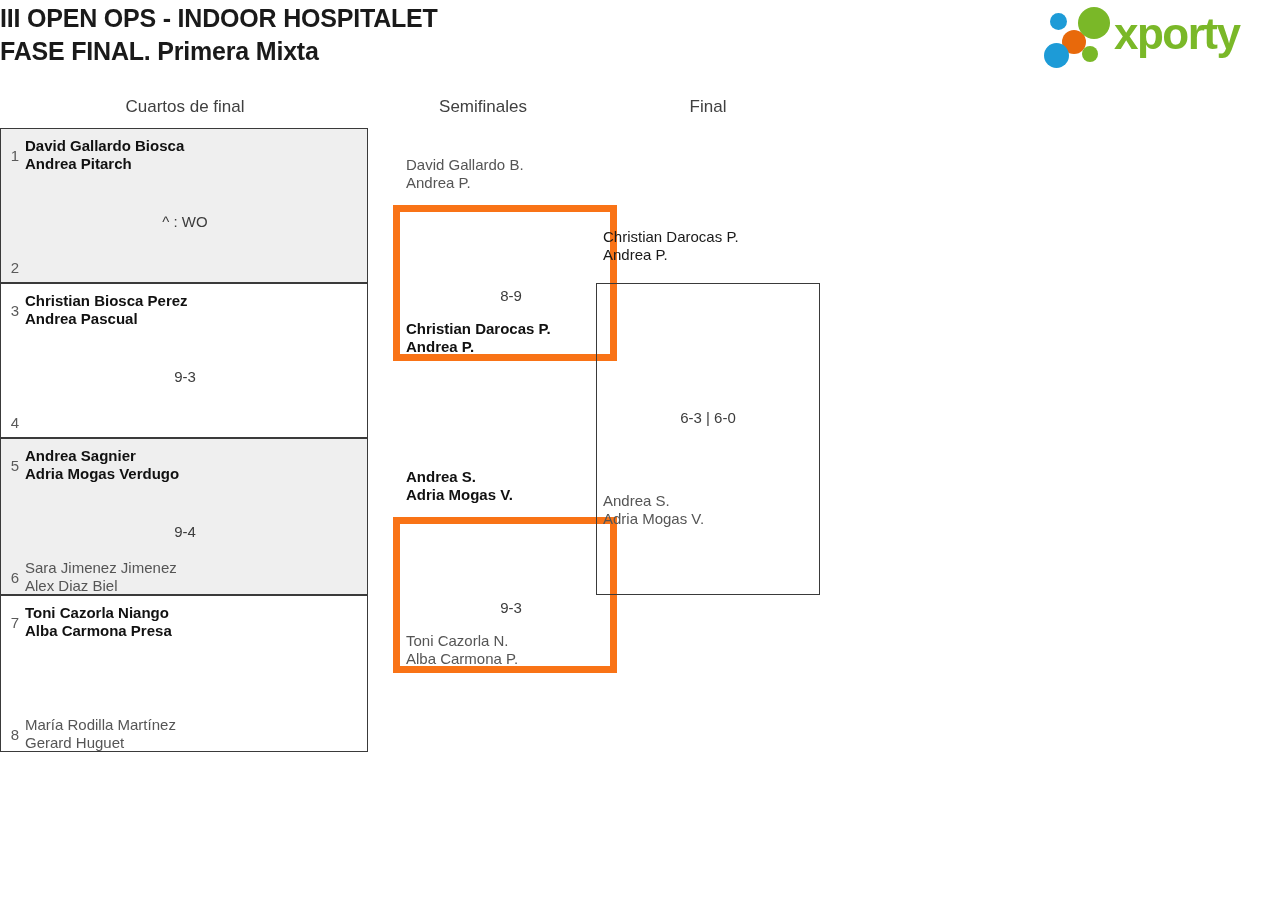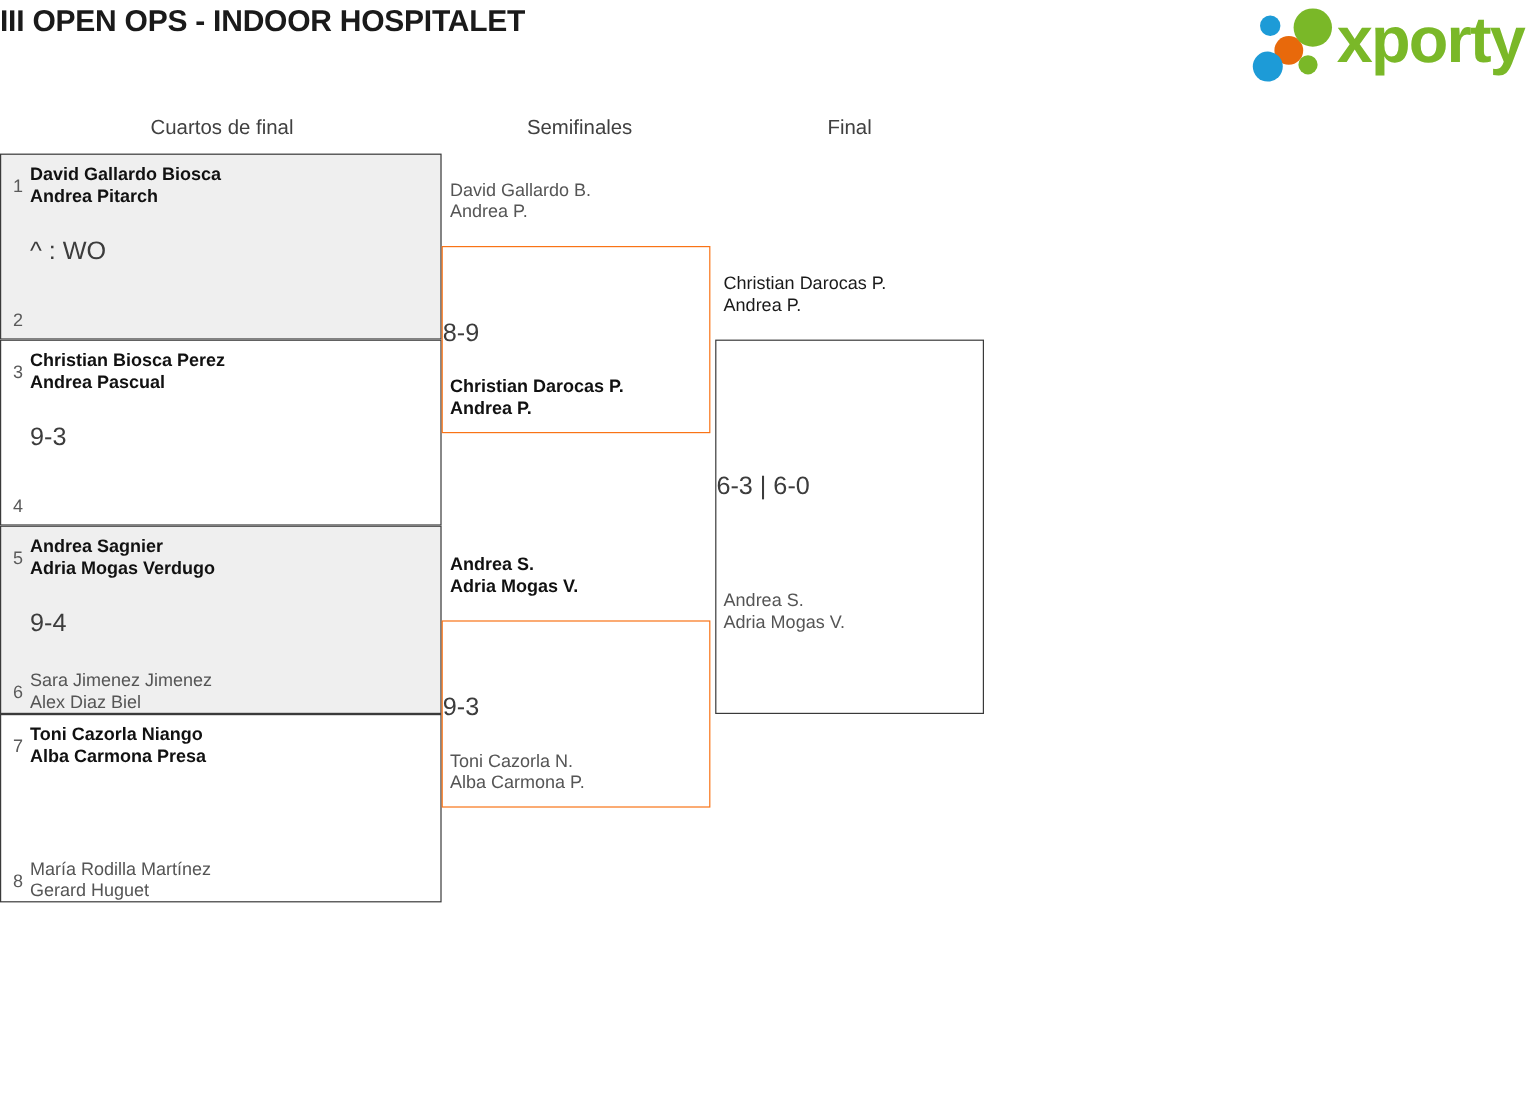--- a/index.html
+++ b/index.html
@@ -43,21 +43,21 @@
   .logo-dots { position: absolute; left: 0; top: 0; width: 78px; height: 62px; }
   .dot { position: absolute; border-radius: 50%; }
   .dot-blue-sm  { left: 8px;  top: 8px;  width: 17px; height: 17px; background: #1d9bd7; }
   .dot-orange   { left: 20px; top: 25px; width: 24px; height: 24px; background: #e8690b; }
   .dot-blue-lg  { left: 2px;  top: 38px; width: 25px; height: 25px; background: #1d9bd7; }
   .dot-green-lg { left: 36px; top: 2px;  width: 32px; height: 32px; background: #7ab828; }
   .dot-green-sm { left: 40px; top: 41px; width: 16px; height: 16px; background: #7ab828; }
   .logo-text {
     position: absolute;
     left: 72px; top: -2px;
-    font-size: 54px;
+    font-size: 44px;
     font-weight: bold;
     color: #7ab828;
     letter-spacing: -1.5px;
     line-height: 62px;
   }
 
   
   .round-header {
     position: absolute;
     font-size: 17px;
@@ -85,23 +85,23 @@
     box-sizing: border-box;
   }
   .qf-1 { top: 0px;   height: 155px; background: #efefef; }
   .qf-2 { top: 155px; height: 155px; background: #ffffff; }
   .qf-3 { top: 310px; height: 157px; background: #efefef; }
   .qf-4 { top: 467px; height: 157px; background: #ffffff; }
 
   
   .sf-box {
     position: absolute;
-    left: 368px;
+    left: 393px;
     width: 224px;
-    border: 1px solid #f97316;
+    border: 7px solid #f97316;
     box-sizing: border-box;
     background: transparent;
   }
   .sf-1 { top: 77px;  height: 156px; }
   .sf-2 { top: 389px; height: 156px; }
 
   
   .final-box {
     position: absolute;
     left: 596px;
@@ -128,24 +128,25 @@
     line-height: 18px;
     white-space: nowrap;
   }
   .team .ln { display: block; }
   .team.winner { font-weight: bold; color: #111111; }
   .team.loser  { font-weight: normal; color: #555555; }
   .team.plain  { font-weight: normal; color: #1a1a1a; }
 
   .score {
     position: absolute;
-    font-size: 21px;
+    font-size: 15px;
     color: #3c3c3c;
-    text-align: left;
+    text-align: center;
     white-space: nowrap;
+    margin-top: 15px;
   }
 
   
   .qf-team-top    { left: 24px; top: 8px; }
   .qf-team-bottom { left: 24px; top: 120px; }
   .qf-seed-top    { top: 18px; }
   .qf-seed-bottom { top: 130px; }
   .qf-score       { left: 24px; width: 320px; top: 69px; }
 
   
@@ -158,20 +159,21 @@
   .f-team-bottom { left: 6px; top: 208px; }
   .f-score       { left: 0px; width: 222px; top: 110px; }
 </style>
 </head>
 <body>
 
 <div class="header">
 
   <div class="title">
     <span class="title-line">III OPEN OPS - INDOOR HOSPITALET</span>
+    <span class="title-line">FASE FINAL. Primera Mixta</span>
   </div>
 
   <div class="logo">
     <div class="logo-dots">
       <span class="dot dot-blue-sm"></span>
       <span class="dot dot-orange"></span>
       <span class="dot dot-blue-lg"></span>
       <span class="dot dot-green-lg"></span>
       <span class="dot dot-green-sm"></span>
     </div>

